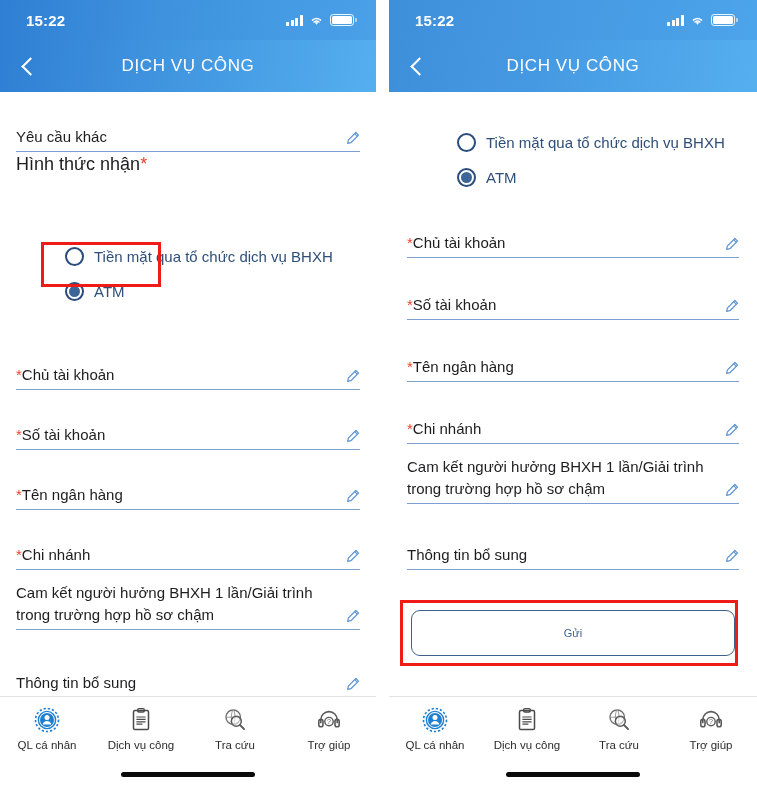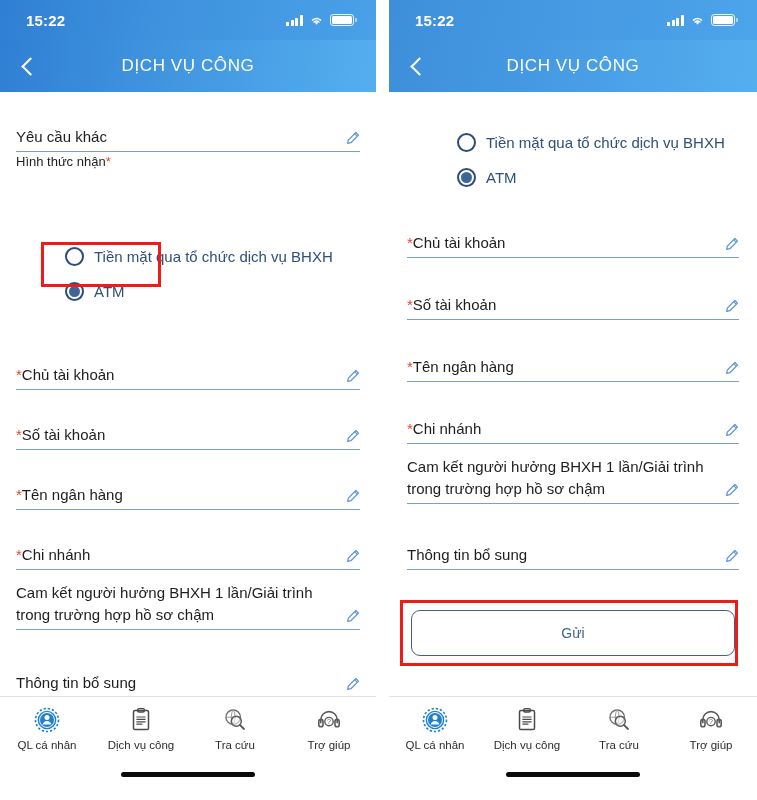--- a/index.html
+++ b/index.html
@@ -151,41 +151,41 @@
     position: absolute; left: 50%; top: 50%;
     width: 11px; height: 11px;
     margin: -5.5px 0 0 -5.5px;
     border-radius: 50%;
     background: #3d6597;
   }
   .radio-label { font-size: 15px; color: #2f4f78; white-space: nowrap; }
 
   .section-label {
     position: absolute;
-    font-size: 13px;
+    font-size: 18px;
     color: #1d1d1f;
   }
   .section-label .req { color: #e8432c; }
 
   
   .redbox {
     position: absolute;
     border: 3px solid #ee1b16;
     background: transparent;
     pointer-events: none;
   }
 
   
   .submit-btn {
     position: absolute;
     border: 1.6px solid #3f5f8c;
     border-radius: 9px;
     background: #ffffff;
     color: #3f6194;
-    font-size: 14px;
+    font-size: 11px;
     display: flex;
     align-items: center;
     justify-content: center;
   }
 
   
   .tabbar {
     position: absolute;
     left: 0; right: 0; bottom: 0;
     height: 92px;

